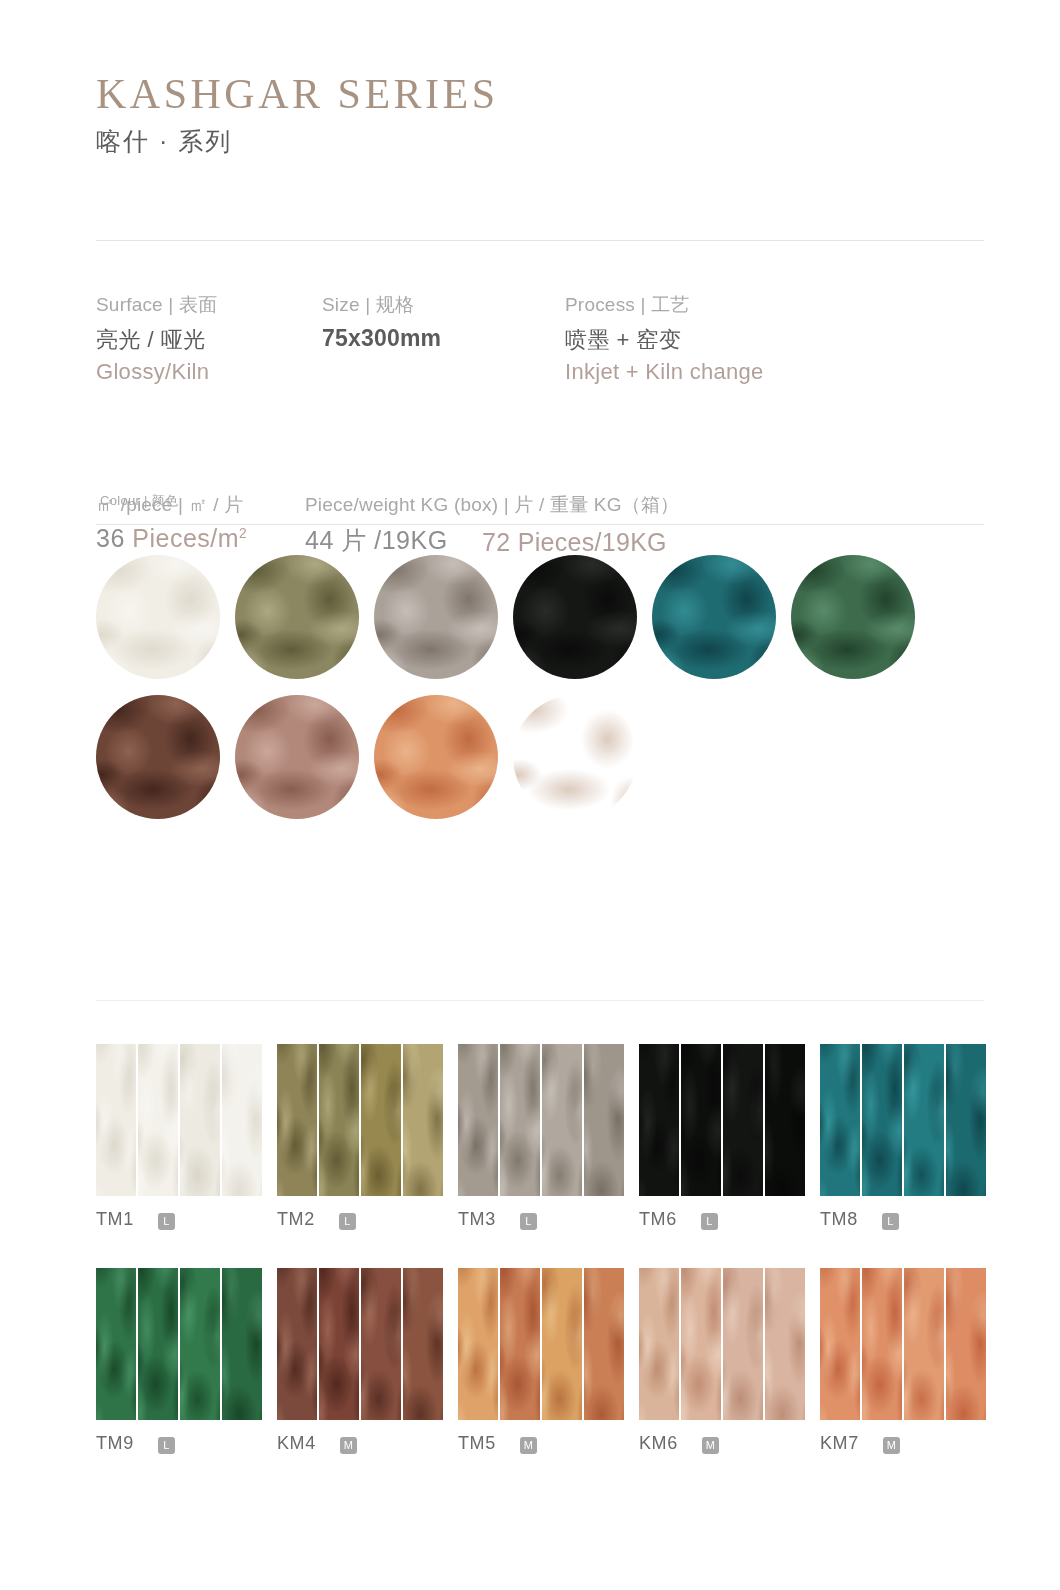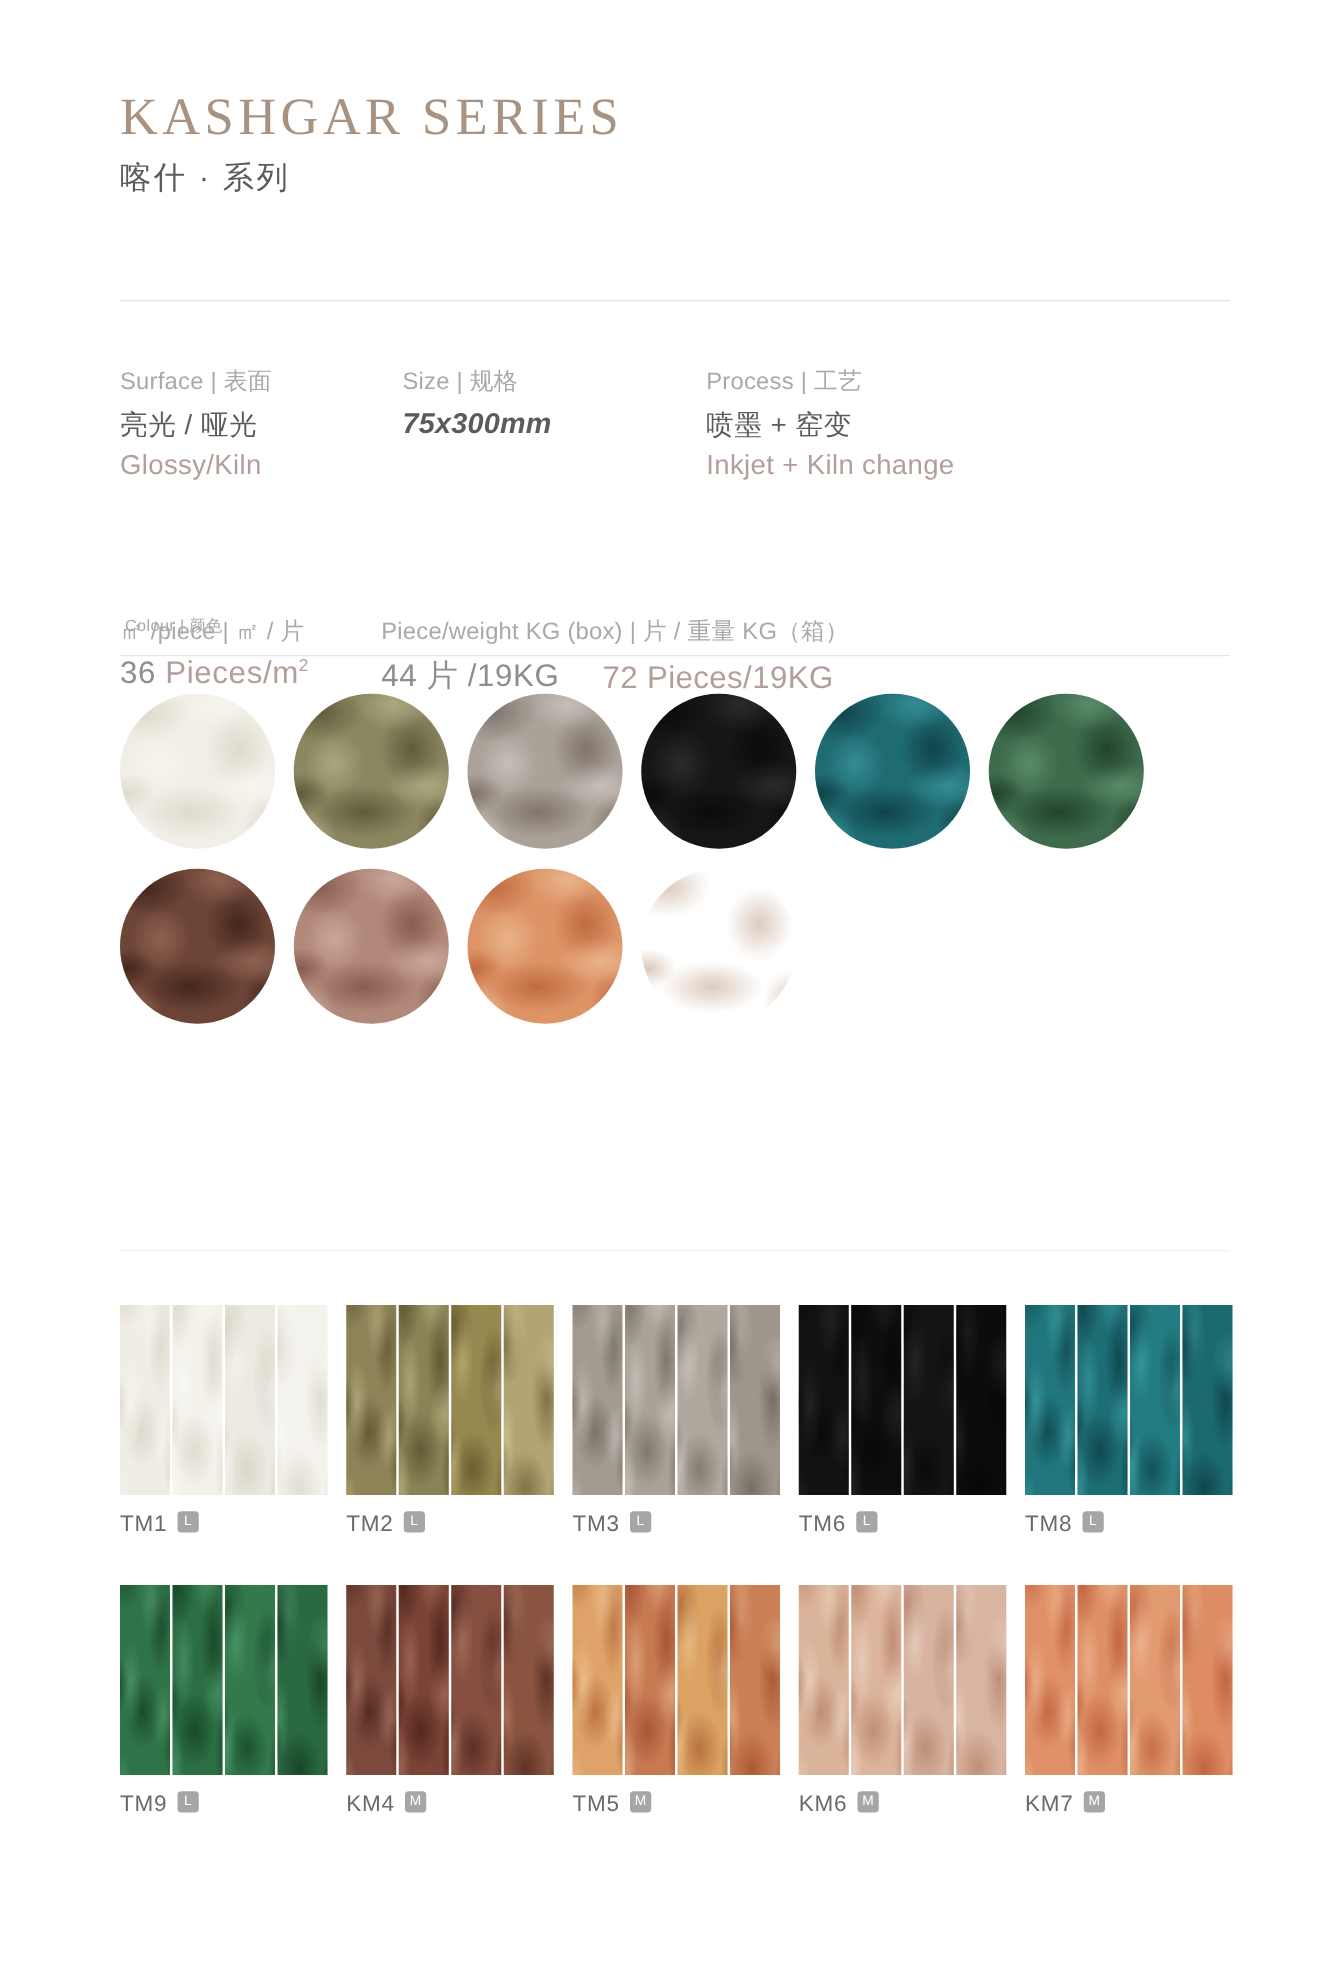--- a/index.html
+++ b/index.html
@@ -103,21 +103,20 @@
     white-space: nowrap;
     font-weight: 400;
   }
   .spec-size {
     margin-top: 7px;
     font-size: 23px;
     color: #5b5b5d;
     font-weight: 700;
     letter-spacing: 0.2px;
     white-space: nowrap;
-    font-style: italic;
   }
   .spec-val-grey {
     margin-top: 6px;
     font-size: 25px;
     color: #8e8e90;
     font-weight: 400;
     letter-spacing: 0.5px;
     white-space: nowrap;
   }
   .spec-val-grey .accent { color: #b39f99; }
@@ -210,22 +209,22 @@
   }
   .tile-strip .tex2 {
     position: absolute;
     inset: -20%;
     opacity: 0.35;
     mix-blend-mode: screen;
   }
   .tile-caption {
     margin-top: 13px;
     display: flex;
-    align-items: flex-start;
-    gap: 8px;
+    align-items: flex-end;
+    gap: 24px;
   }
   .tile-code {
     font-size: 18px;
     color: #6a6a6c;
     letter-spacing: 0.6px;
     font-weight: 400;
   }
   .tile-badge {
     width: 17px;
     height: 17px;

